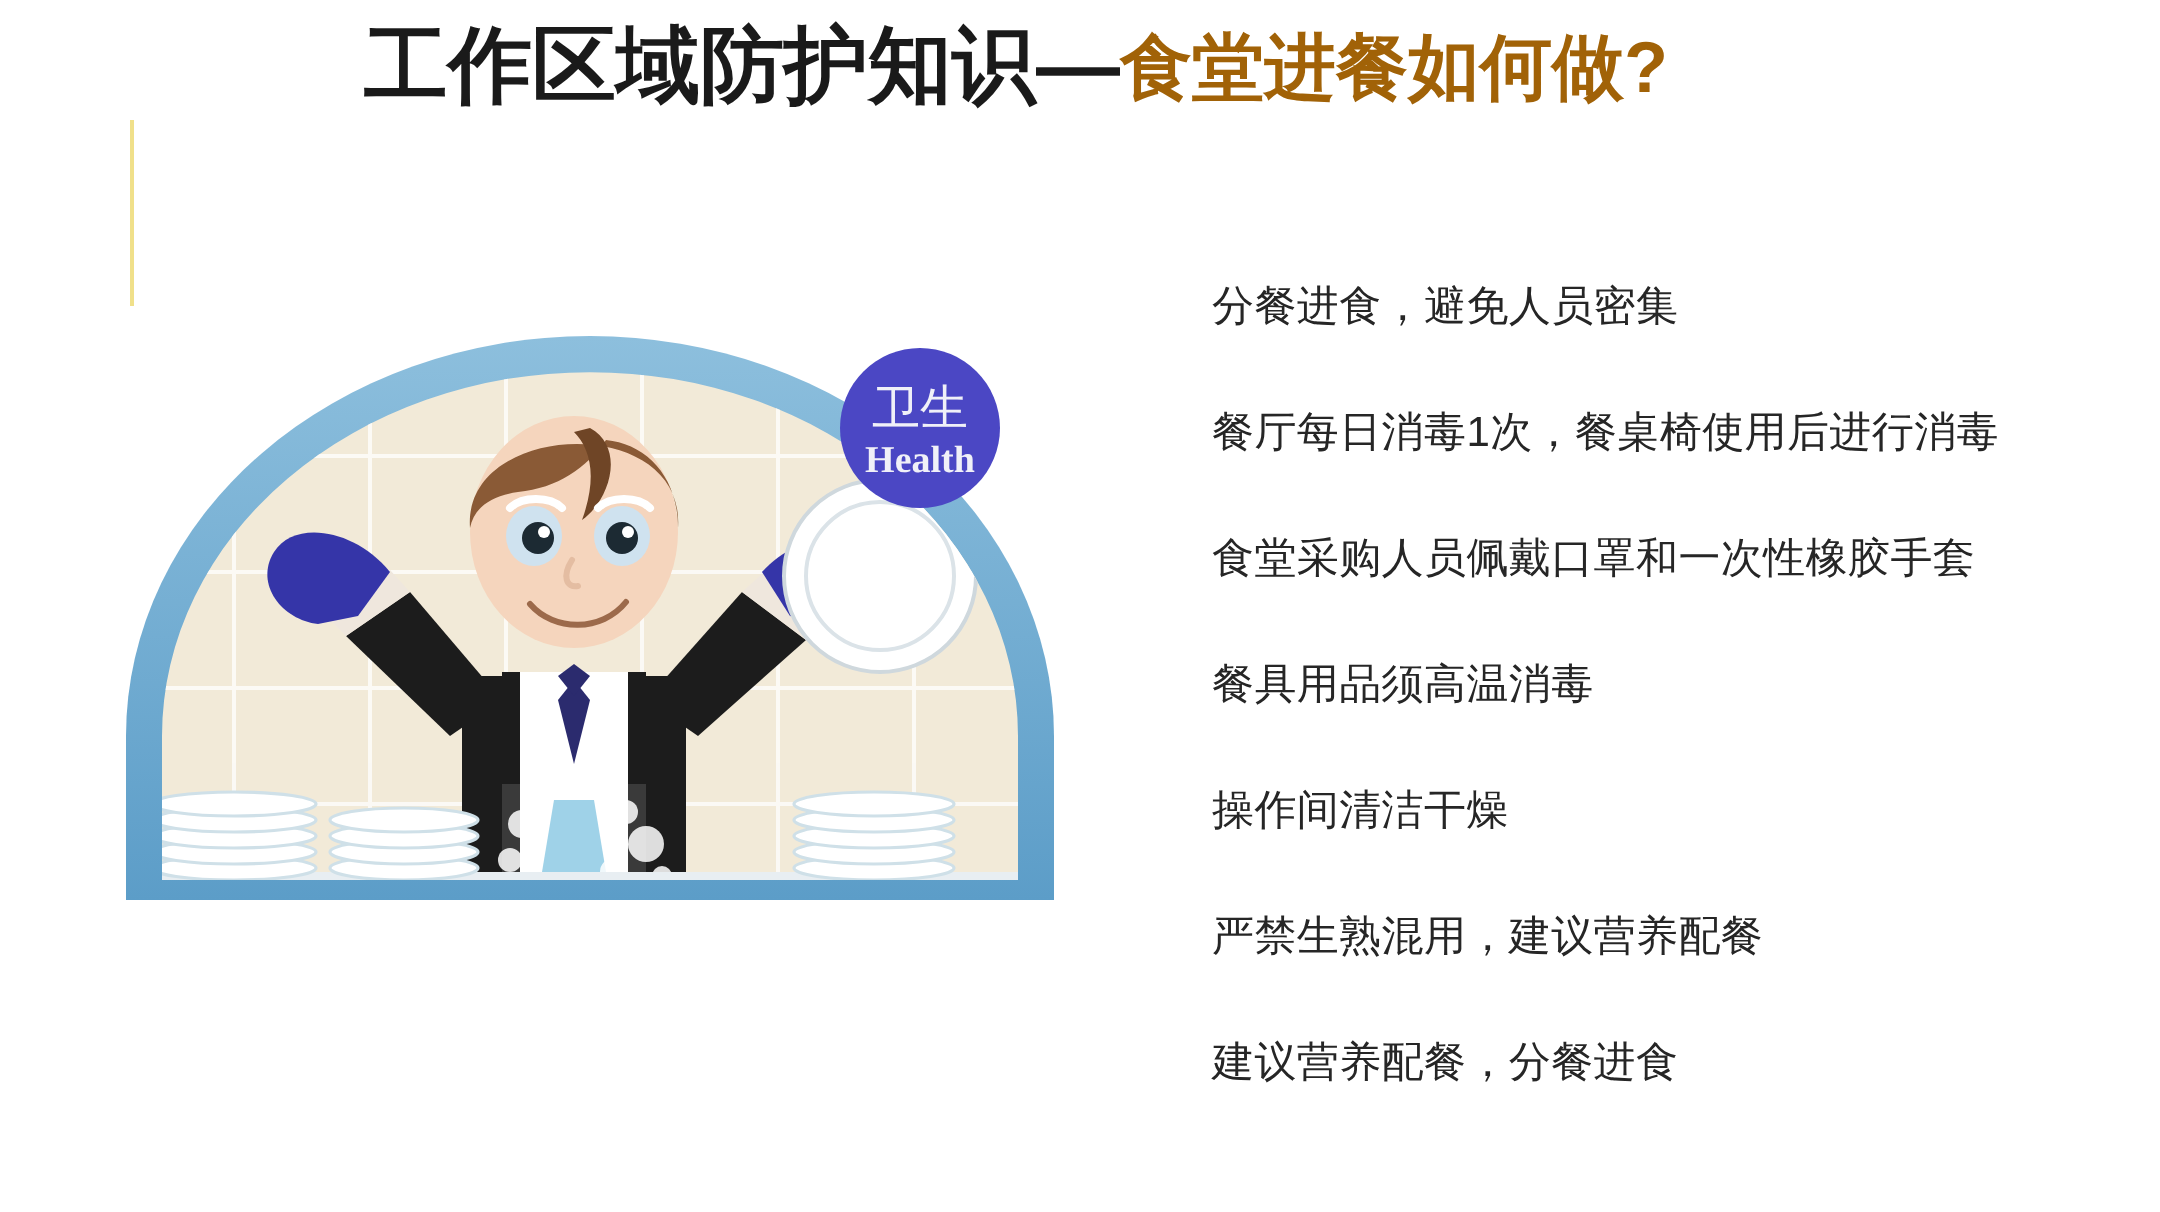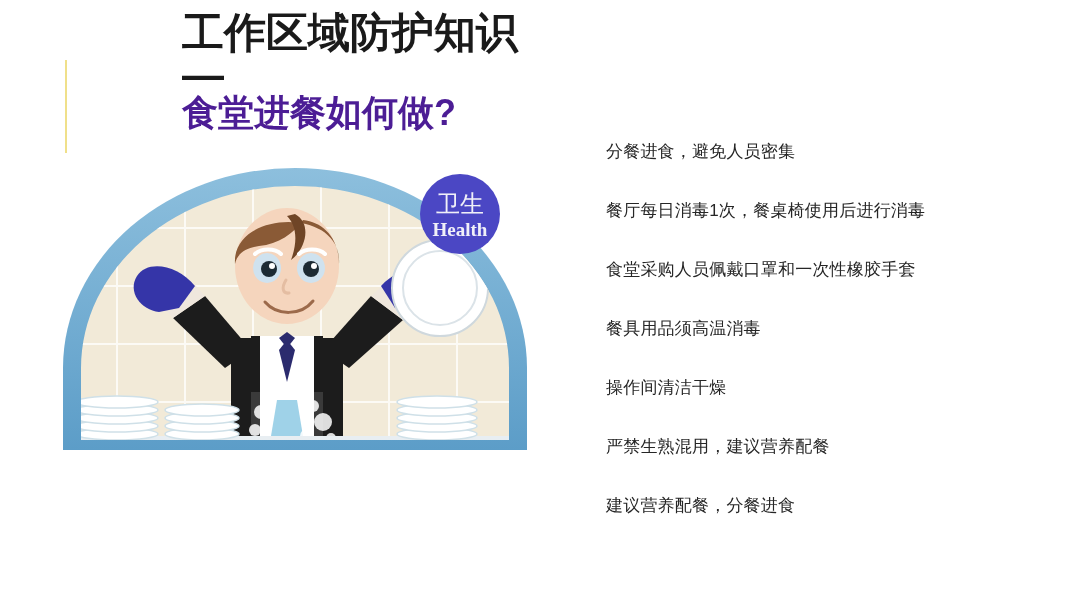--- a/index.html
+++ b/index.html
@@ -20,39 +20,38 @@
   }
 
   
   .title-row {
     position: absolute;
     left: 182px;
     top: 12px;
     display: flex;
     align-items: baseline;
     white-space: nowrap;
-    flex-direction: column;
   }
   .title-main {
     font-size: 42px;
     font-weight: 700;
     color: #1a1a1a;
     letter-spacing: 0px;
     line-height: 1;
   }
   .title-dash {
     font-size: 42px;
     font-weight: 700;
     color: #1a1a1a;
     line-height: 1;
   }
   .title-accent {
     font-size: 36px;
     font-weight: 700;
-    color: #4c1d95;
+    color: #a16207;
     line-height: 1;
     position: relative;
     top: -1px;
   }
 
   
   .accent-rule {
     position: absolute;
     left: 65px;
     top: 60px;
@@ -73,21 +72,21 @@
   .illo-svg { display:block; width:100%; height:100%; }
 
   
   .body-list {
     position: absolute;
     left: 606px;
     top: 143px;
     width: 470px;
   }
   .body-line {
-    font-size: 17px;
+    font-size: 21px;
     color: #262626;
     line-height: 1;
     margin: 0 0 42px 0;
     white-space: nowrap;
     letter-spacing: 0.2px;
   }
   .body-line:last-child { margin-bottom: 0; }
 </style>
 </head>
 <body>

